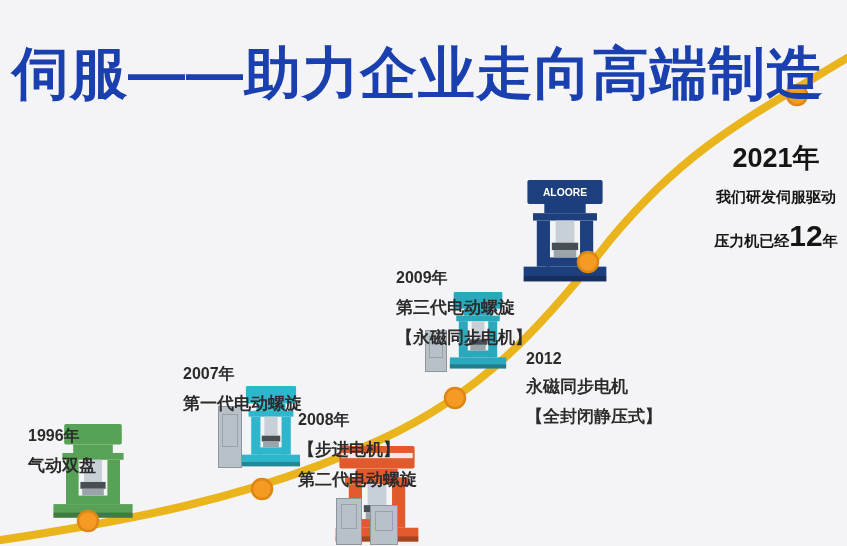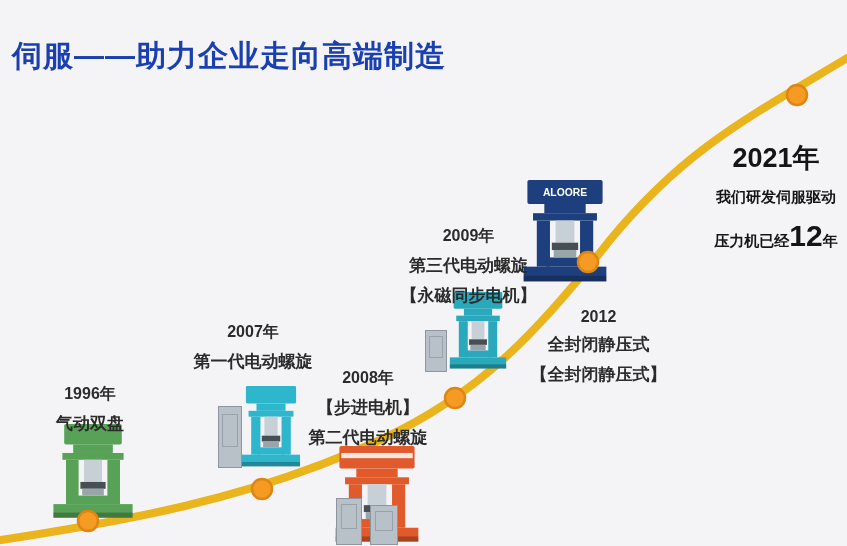--- a/index.html
+++ b/index.html
@@ -1,33 +1,33 @@
 <!DOCTYPE html>
 <html><head>
 <meta charset="utf-8">
 <style>
   * { margin:0; padding:0; box-sizing:border-box; }
   html,body { background:#ffffff; font-family:"Liberation Sans","DejaVu Sans",sans-serif; }
   .stage { position:relative; width:847px; height:546px; background:#f4f4f6; overflow:hidden; }
 
   .title {
     position:absolute; left:12px; top:36px; z-index:6;
-    font-size:30px; font-weight:900; color:#1a3fae; letter-spacing:1px;
+    font-size:57px; font-weight:900; color:#1a3fae; letter-spacing:1px;
     white-space:nowrap;
   }
 
   .layer { position:absolute; left:0; top:0; width:847px; height:546px; }
   .curve-layer  { z-index:1; }
   .marker-layer { z-index:5; pointer-events:none; }
 
   .machine { position:absolute; z-index:2; }
   .cabinet { position:absolute; z-index:3; background:#b9c1c8; border:1px solid #8d969e; }
   .cabinet .door { position:absolute; left:15%; top:12%; width:70%; height:55%; border:1px solid #99a2aa; }
 
-  .mtext { position:absolute; z-index:4; text-align:center; color:#2b2b2b; }
+  .mtext { position:absolute; z-index:4; text-align:left; color:#2b2b2b;margin-top:42px; }
   .mtext .year { font-size:16px; font-weight:700; margin-bottom:4px; }
   .mtext .line { font-size:17px; font-weight:700; margin-top:7px; }
 
   .finale { position:absolute; left:696px; top:140px; width:160px; z-index:4; text-align:center; color:#151515; }
   .finale .year { font-size:27px; font-weight:800; margin-bottom:12px; }
   .finale .line { font-size:15px; font-weight:700; margin-bottom:12px; }
   .finale .line2 { font-size:15px; font-weight:700; }
   .finale .big  { font-size:30px; font-weight:800; }
 </style>
 </head>
@@ -160,21 +160,21 @@
   </div>
 
   <div class="mtext" style="left:396px;top:226px;width:145px">
     <div class="year">2009年</div>
     <div class="line">第三代电动螺旋</div>
     <div class="line">【永磁同步电机】</div>
   </div>
 
   <div class="mtext" style="left:526px;top:308px;width:145px">
     <div class="year">2012</div>
-    <div class="line">全封闭静压式</div>
+    <div class="line">永磁同步电机</div>
     <div class="line">【全封闭静压式】</div>
   </div>
 
   <div class="finale">
     <div class="year">2021年</div>
     <div class="line">我们研发伺服驱动</div>
     <div class="line2"><span>压力机已经</span><span class="big">12</span><span>年</span></div>
   </div>
 
 </div>

